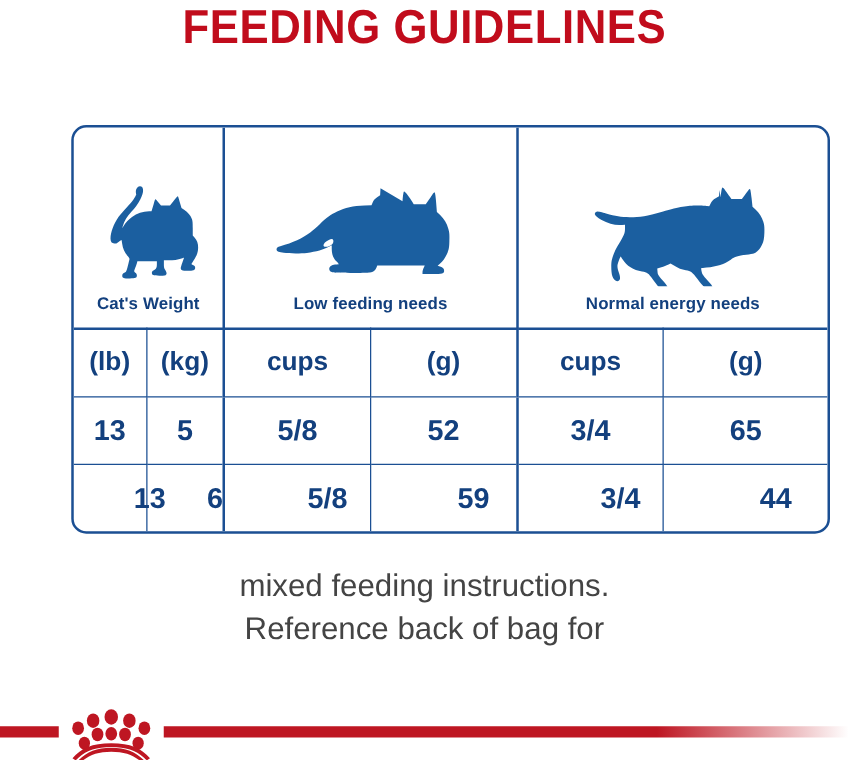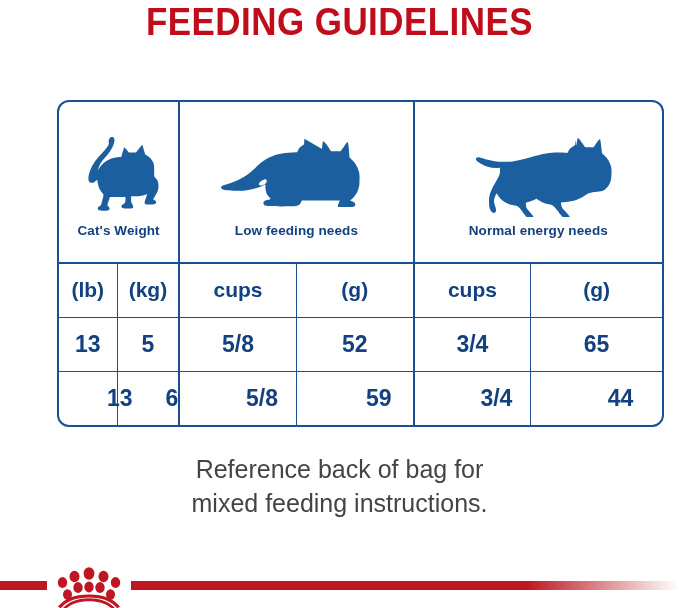--- a/index.html
+++ b/index.html
@@ -75,21 +75,21 @@
   }
   td.icon-cell-weight { border-right: 2.5px solid #1B4F93; }
   td.icon-cell-low    { border-right: 2.5px solid #1B4F93; }
 
   .icon-block {
     display: flex;
     flex-direction: column;
     align-items: center;
     justify-content: flex-end;
     height: 100%;
-    padding-bottom: 24px;
+    padding-bottom: 12px;
     box-sizing: border-box;
   }
   .icon-block svg { display: block; }
   .icon-caption {
     margin-top: 6px;
     font-size: 13.5px;
     font-weight: bold;
     color: #13407E;
     letter-spacing: 0.1px;
     white-space: nowrap;
@@ -237,22 +237,22 @@
         <td class="v-thick">59</td>
         <td class="v-thin">3/4</td>
         <td>44</td>
       </tr>
 
     </tbody>
   </table>
 </div>
 
 <div class="footnote">
+  <div>mixed feeding instructions.</div>
   <div>Reference back of bag for</div>
-  <div>mixed feeding instructions.</div>
 </div>
 
 <div class="brandbar">
   <div class="bar-left"></div>
   <div class="bar-right"></div>
   <div class="crown">
     <svg width="80" height="42" viewBox="0 0 80 42" xmlns="http://www.w3.org/2000/svg">
       <g fill="#BE1622">
         <ellipse cx="40" cy="7.5" rx="5.4" ry="6.2"></ellipse>
         <ellipse cx="25.5" cy="10.5" rx="5.0" ry="5.8"></ellipse>

